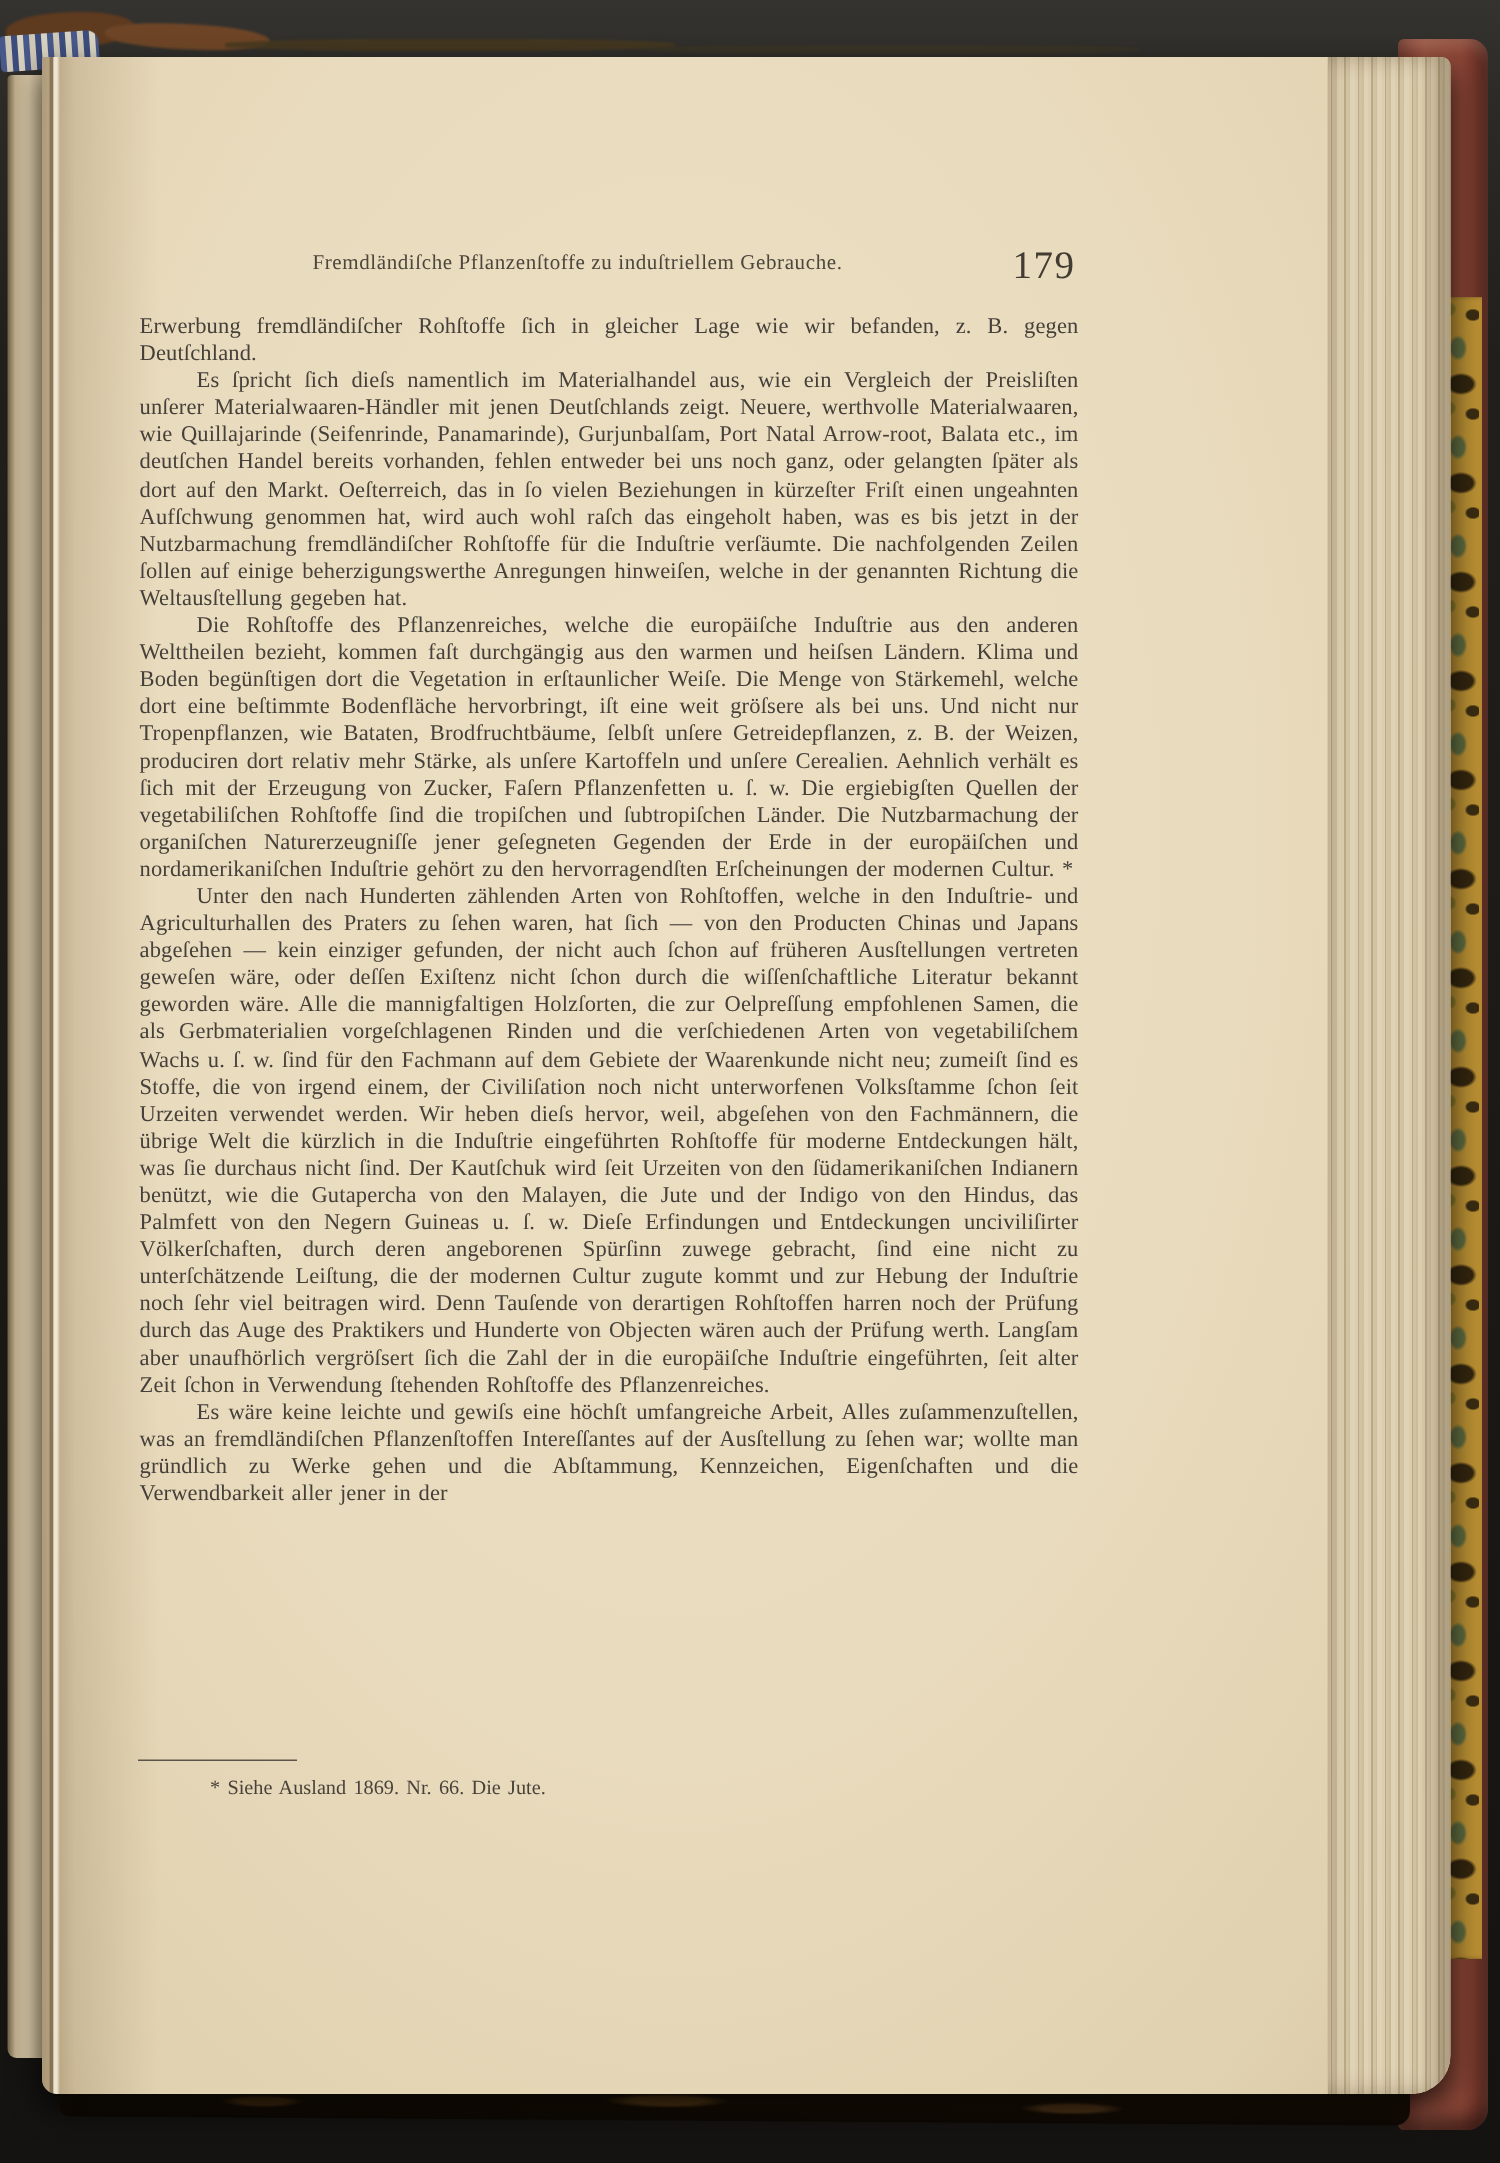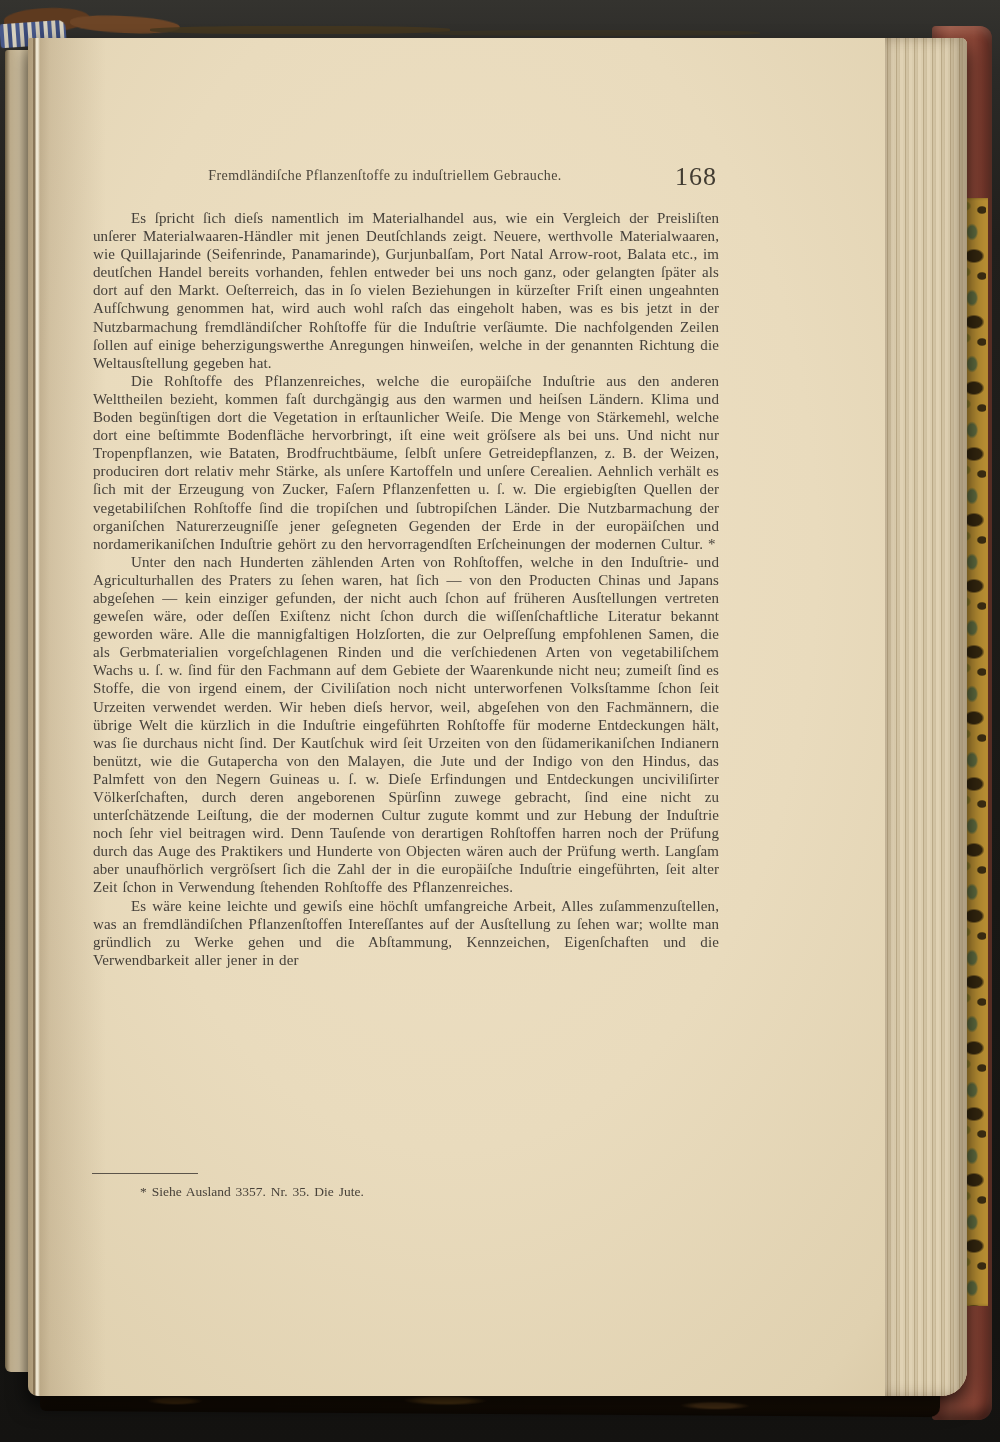--- a/index.html
+++ b/index.html
@@ -131,27 +131,28 @@
 
   <div class="facing-sliver"></div>
   <div class="bottom-sliver"></div>
 
   <div class="page">
     <div class="fore-edge"></div>
     <div class="gutter-shade"></div>
 
     <div class="running-head">
       <div class="rh-title">Fremdländiſche Pflanzenſtoffe zu induſtriellem Gebrauche.</div>
-      <div class="rh-num">168</div>
+      <div class="rh-num">179</div>
     </div>
 
     <div class="body-text">
+      <p class="noindent">Erwerbung fremdländiſcher Rohſtoffe ſich in gleicher Lage wie wir befanden, z. B. gegen Deutſchland.</p>
       <p>Es ſpricht ſich dieſs namentlich im Materialhandel aus, wie ein Vergleich der Preisliſten unſerer Materialwaaren-Händler mit jenen Deutſchlands zeigt. Neuere, werthvolle Materialwaaren, wie Quillajarinde (Seifenrinde, Panamarinde), Gurjunbalſam, Port Natal Arrow-root, Balata etc., im deutſchen Handel bereits vorhanden, fehlen entweder bei uns noch ganz, oder gelangten ſpäter als dort auf den Markt. Oeſterreich, das in ſo vielen Beziehungen in kürzeſter Friſt einen ungeahnten Aufſchwung genommen hat, wird auch wohl raſch das eingeholt haben, was es bis jetzt in der Nutzbarmachung fremdländiſcher Rohſtoffe für die Induſtrie verſäumte. Die nachfolgenden Zeilen ſollen auf einige beherzigungswerthe Anregungen hinweiſen, welche in der genannten Richtung die Weltausſtellung gegeben hat.</p>
       <p>Die Rohſtoffe des Pflanzenreiches, welche die europäiſche Induſtrie aus den anderen Welttheilen bezieht, kommen faſt durchgängig aus den warmen und heiſsen Ländern. Klima und Boden begünſtigen dort die Vegetation in erſtaunlicher Weiſe. Die Menge von Stärkemehl, welche dort eine beſtimmte Bodenfläche hervorbringt, iſt eine weit gröſsere als bei uns. Und nicht nur Tropenpflanzen, wie Bataten, Brodfruchtbäume, ſelbſt unſere Getreidepflanzen, z. B. der Weizen, produciren dort relativ mehr Stärke, als unſere Kartoffeln und unſere Cerealien. Aehnlich verhält es ſich mit der Erzeugung von Zucker, Faſern Pflanzenfetten u. ſ. w. Die ergiebigſten Quellen der vegetabiliſchen Rohſtoffe ſind die tropiſchen und ſubtropiſchen Länder. Die Nutzbarmachung der organiſchen Naturerzeugniſſe jener geſegneten Gegenden der Erde in der europäiſchen und nordamerikaniſchen Induſtrie gehört zu den hervorragendſten Erſcheinungen der modernen Cultur. *</p>
       <p>Unter den nach Hunderten zählenden Arten von Rohſtoffen, welche in den Induſtrie- und Agriculturhallen des Praters zu ſehen waren, hat ſich — von den Producten Chinas und Japans abgeſehen — kein einziger gefunden, der nicht auch ſchon auf früheren Ausſtellungen vertreten geweſen wäre, oder deſſen Exiſtenz nicht ſchon durch die wiſſenſchaftliche Literatur bekannt geworden wäre. Alle die mannigfaltigen Holzſorten, die zur Oelpreſſung empfohlenen Samen, die als Gerbmaterialien vorgeſchlagenen Rinden und die verſchiedenen Arten von vegetabiliſchem Wachs u. ſ. w. ſind für den Fachmann auf dem Gebiete der Waarenkunde nicht neu; zumeiſt ſind es Stoffe, die von irgend einem, der Civiliſation noch nicht unterworfenen Volksſtamme ſchon ſeit Urzeiten verwendet werden. Wir heben dieſs hervor, weil, abgeſehen von den Fachmännern, die übrige Welt die kürzlich in die Induſtrie eingeführten Rohſtoffe für moderne Entdeckungen hält, was ſie durchaus nicht ſind. Der Kautſchuk wird ſeit Urzeiten von den ſüdamerikaniſchen Indianern benützt, wie die Gutapercha von den Malayen, die Jute und der Indigo von den Hindus, das Palmfett von den Negern Guineas u. ſ. w. Dieſe Erfindungen und Entdeckungen unciviliſirter Völkerſchaften, durch deren angeborenen Spürſinn zuwege gebracht, ſind eine nicht zu unterſchätzende Leiſtung, die der modernen Cultur zugute kommt und zur Hebung der Induſtrie noch ſehr viel beitragen wird. Denn Tauſende von derartigen Rohſtoffen harren noch der Prüfung durch das Auge des Praktikers und Hunderte von Objecten wären auch der Prüfung werth. Langſam aber unaufhörlich vergröſsert ſich die Zahl der in die europäiſche Induſtrie eingeführten, ſeit alter Zeit ſchon in Verwendung ſtehenden Rohſtoffe des Pflanzenreiches.</p>
       <p>Es wäre keine leichte und gewiſs eine höchſt umfangreiche Arbeit, Alles zuſammenzuſtellen, was an fremdländiſchen Pflanzenſtoffen Intereſſantes auf der Ausſtellung zu ſehen war; wollte man gründlich zu Werke gehen und die Abſtammung, Kennzeichen, Eigenſchaften und die Verwendbarkeit aller jener in der</p>
     </div>
 
     <div class="fn-rule"></div>
-    <div class="footnote">* Siehe Ausland 3357. Nr. 35. Die Jute.</div>
+    <div class="footnote">* Siehe Ausland 1869. Nr. 66. Die Jute.</div>
   </div>
 
 </div>
 
 </body></html>

